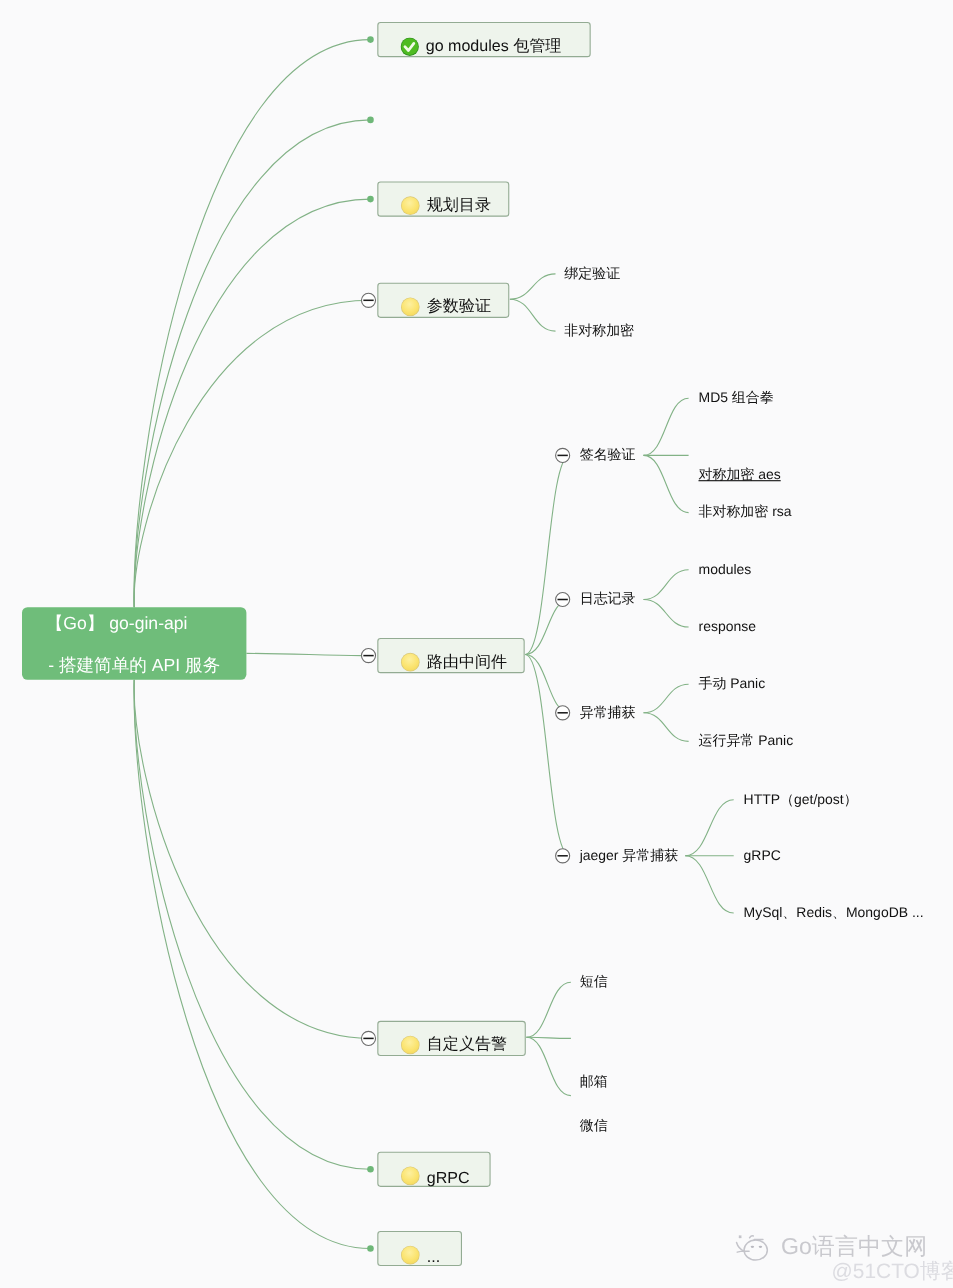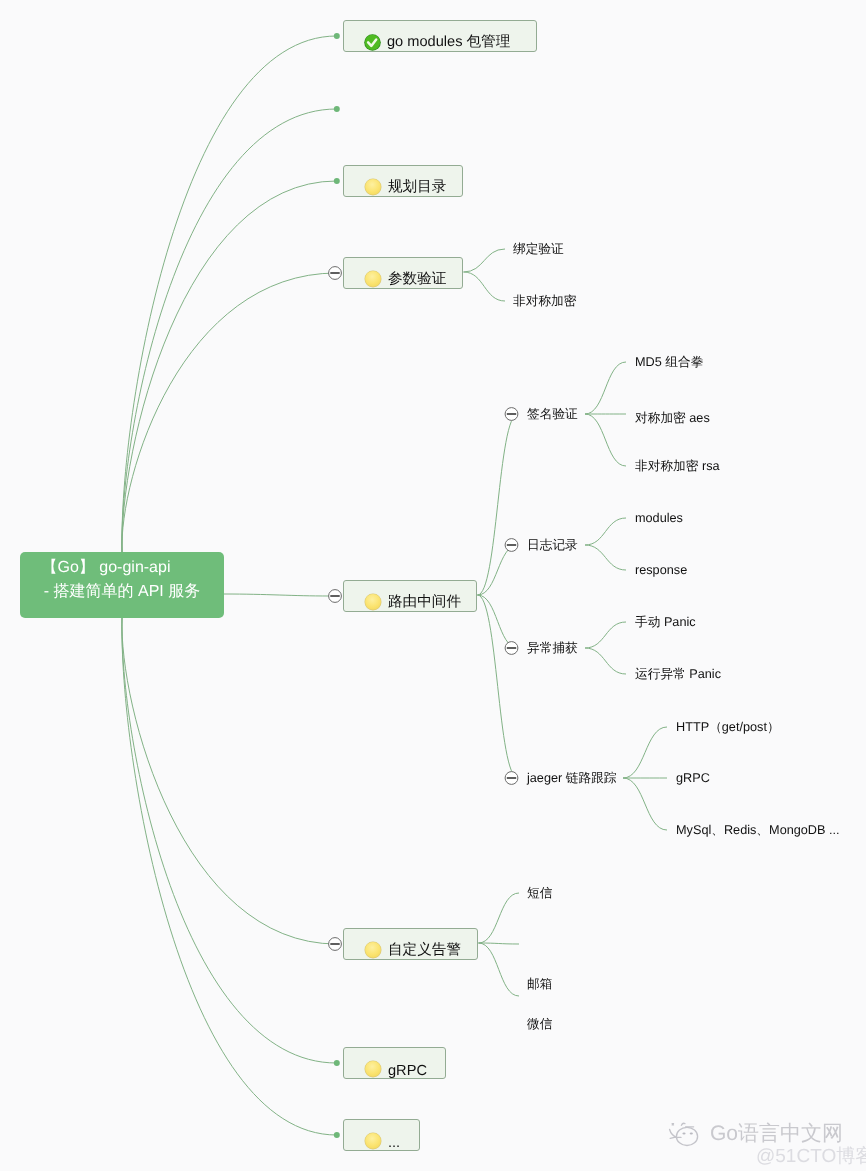--- a/index.html
+++ b/index.html
@@ -7,21 +7,21 @@
   body{
     width:866px;height:1171px;background:#fafafb;
     font-family:"Liberation Sans",sans-serif;overflow:hidden;
     -webkit-font-smoothing:antialiased;text-rendering:geometricPrecision;
   }
   #stage{position:relative;width:866px;height:1171px;background:#fafafb;}
   #links{position:absolute;left:0;top:0;width:866px;height:1171px;}
   .root-node{
     position:absolute;box-sizing:border-box;
     background:#6fbd7a;border-radius:5px;color:#fff;
-    display:flex;flex-direction:column;align-items:center;justify-content:flex-start;
+    display:flex;flex-direction:column;align-items:center;justify-content:space-between;
     font-size:16px;line-height:24px;padding-top:4px;
   }
   .root-line{white-space:nowrap;}
   .rl1{margin-right:32px;}
   .l1-box{
     position:absolute;box-sizing:border-box;
     background:#eef4ec;border:1px solid #93ab93;border-radius:3px;
     display:flex;align-items:flex-end;
   }
   .l1-icon{flex:0 0 auto;display:block;margin-left:20px;margin-right:6px;line-height:0;}
@@ -194,26 +194,26 @@
           <circle cx="9" cy="9" r="8.5" fill="#d9c87a"></circle>
           <circle cx="9" cy="8.9" r="7.9" fill="url(#yg)"></circle>
         </svg></span>
       <span class="l1-label">...</span>
     </div>
   <div class="txt-node" style="left:513px;top:249px;">绑定验证</div>
   <div class="txt-node" style="left:513px;top:301px;">非对称加密</div>
   <div class="txt-node" style="left:527px;top:414px;">签名验证</div>
   <div class="txt-node" style="left:527px;top:545px;">日志记录</div>
   <div class="txt-node" style="left:527px;top:648px;">异常捕获</div>
-  <div class="txt-node" style="left:527px;top:778px;">jaeger 链路跟踪</div>
+  <div class="txt-node" style="left:527px;top:778px;">jaeger 异常捕获</div>
   <div class="txt-node" style="left:527px;top:893px;">短信</div>
   <div class="txt-node" style="left:527px;top:944px;margin-top:40px;">邮箱</div>
   <div class="txt-node" style="left:527px;top:996px;margin-top:28px;">微信</div>
   <div class="txt-node" style="left:635px;top:362px;">MD5 组合拳</div>
-  <div class="txt-node" style="left:635px;top:418px;">对称加密 aes</div>
+  <div class="txt-node" style="left:635px;top:432px;text-decoration:underline;">对称加密 aes</div>
   <div class="txt-node" style="left:635px;top:466px;">非对称加密 rsa</div>
   <div class="txt-node" style="left:635px;top:518px;">modules</div>
   <div class="txt-node" style="left:635px;top:570px;">response</div>
   <div class="txt-node" style="left:635px;top:622px;">手动 Panic</div>
   <div class="txt-node" style="left:635px;top:674px;">运行异常 Panic</div>
   <div class="txt-node" style="left:676px;top:727px;">HTTP（get/post）</div>
   <div class="txt-node" style="left:676px;top:778px;">gRPC</div>
   <div class="txt-node" style="left:676px;top:830px;">MySql、Redis、MongoDB ...</div>
   <div id="watermark" style="left:672px;top:1115px;">
       <span style="position:absolute;left:-5px;top:0px;line-height:0;"><svg width="44" height="42" viewBox="0 0 44 42">

